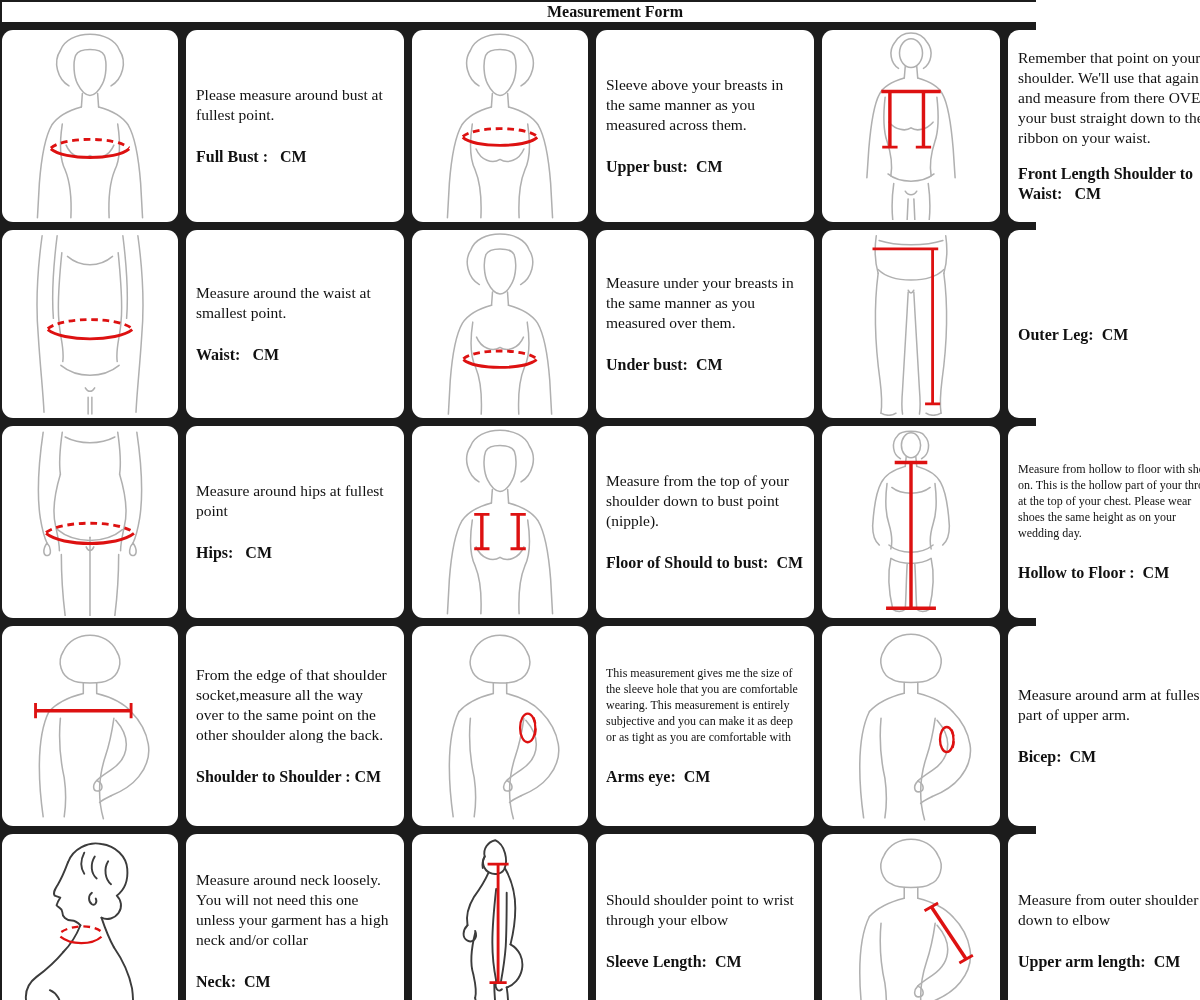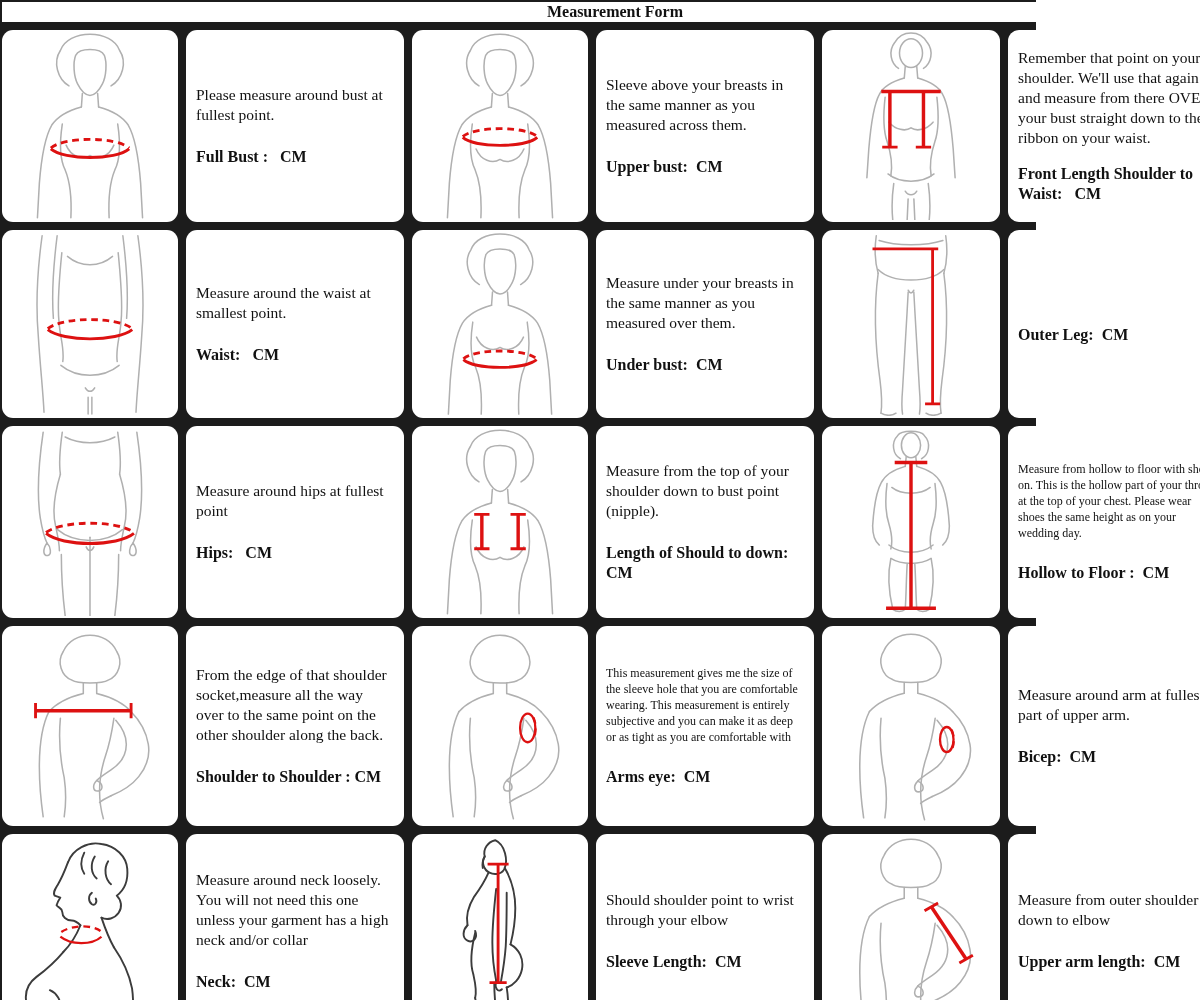--- a/index.html
+++ b/index.html
@@ -175,21 +175,21 @@
         <path d="M81,78 C66,82 56,88 50,97 C43,109 39,132 37,158 L35,194 M99,78 C114,82 124,88 130,97 C137,109 141,132 143,158 L145,194"></path>
         <path d="M61,96 C58,116 58,132 64,144 C69,156 71,172 70,194 M119,96 C122,116 122,132 116,144 C111,156 109,172 110,194"></path>
         <path d="M65,124 C70,136 82,140 90,135 M115,124 C110,136 98,140 90,135"></path>
       </g>
       <path class="rd rdw" d="M71,90 V126 M109,90 V126"></path>
       <path class="rd" d="M63,90 H79 M63,126 H79 M101,90 H117 M101,126 H117"></path>
     </svg>
   </div>
   <div class="cell txt">
     <p class="desc">Measure from the top of your shoulder down to bust point (nipple).</p>
-    <p class="label">Length of Should to down:  CM</p>
+    <p class="label">Floor of Should to bust:  CM</p>
   </div>
   <div class="cell fig">
     <svg viewBox="0 0 180 196">
       <g class="sk">
         <path d="M79,32 C71,28 69,15 76,8 C80,2 100,2 104,8 C111,15 109,28 101,32"></path>
         <ellipse cx="90" cy="18" rx="10" ry="13"></ellipse>
         <path d="M85,30 L84,40 M95,30 L96,40"></path>
         <path d="M84,40 C70,44 63,49 59,57 C53,68 51,86 50,102 C50,112 53,119 57,122 M96,40 C110,44 117,49 121,57 C127,68 129,86 130,102 C130,112 127,119 123,122"></path>
         <path d="M65,58 C63,74 63,88 67,100 C70,110 71,118 69,126 M115,58 C117,74 117,88 113,100 C110,110 109,118 111,126"></path>
         <path d="M70,62 C80,70 100,70 110,62"></path>

